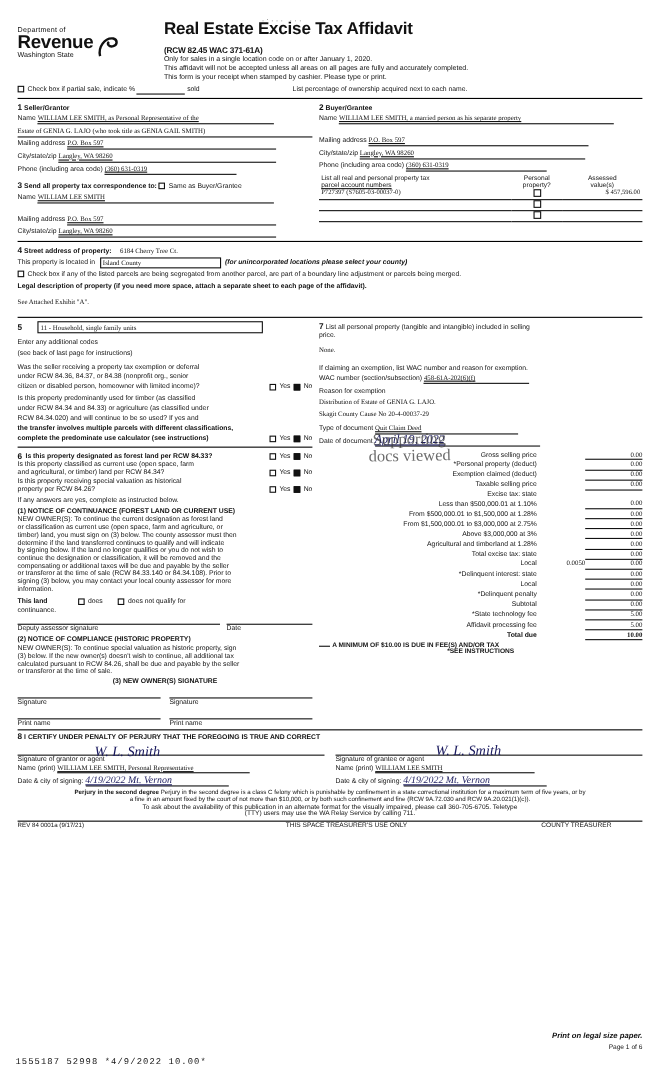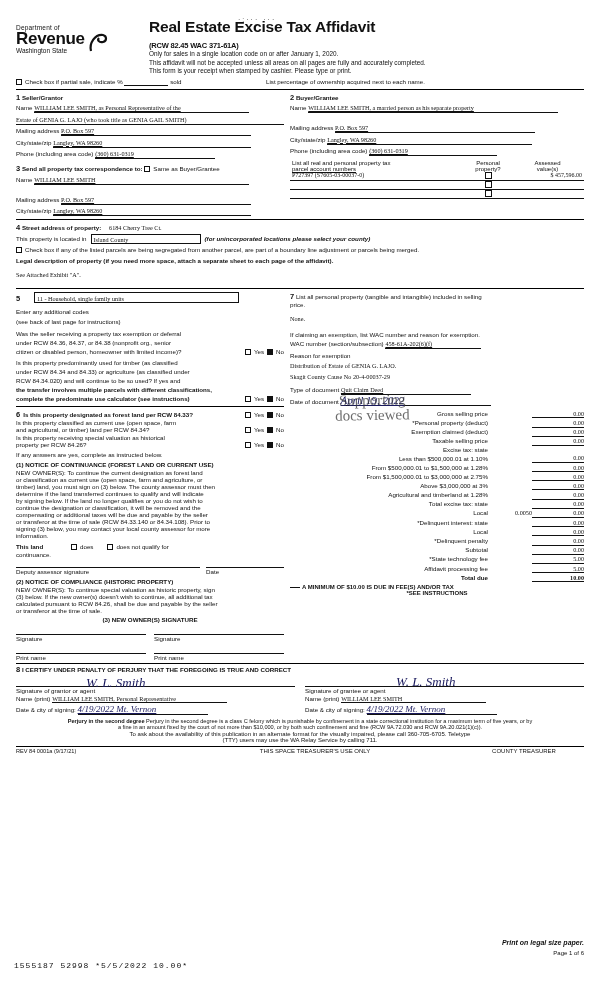--- a/index.html
+++ b/index.html
@@ -538,15 +538,15 @@
     <div style="width:120px; text-align:center; font-size:6px;">COUNTY TREASURER</div>
   </div>
 
   <div class="watermark">
     <div>Supporting</div>
     <div>docs viewed</div>
   </div>
 
   <div class="printlegal">Print on legal size paper.</div>
   <div class="pageof">Page 1 of 6</div>
-  <div class="stampline">1555187  52998  *5/5/2022  10.00*</div>
+  <div class="stampline">1555187  52998  *4/9/2022  10.00*</div>
 
 </div>
 
 </body></html>

